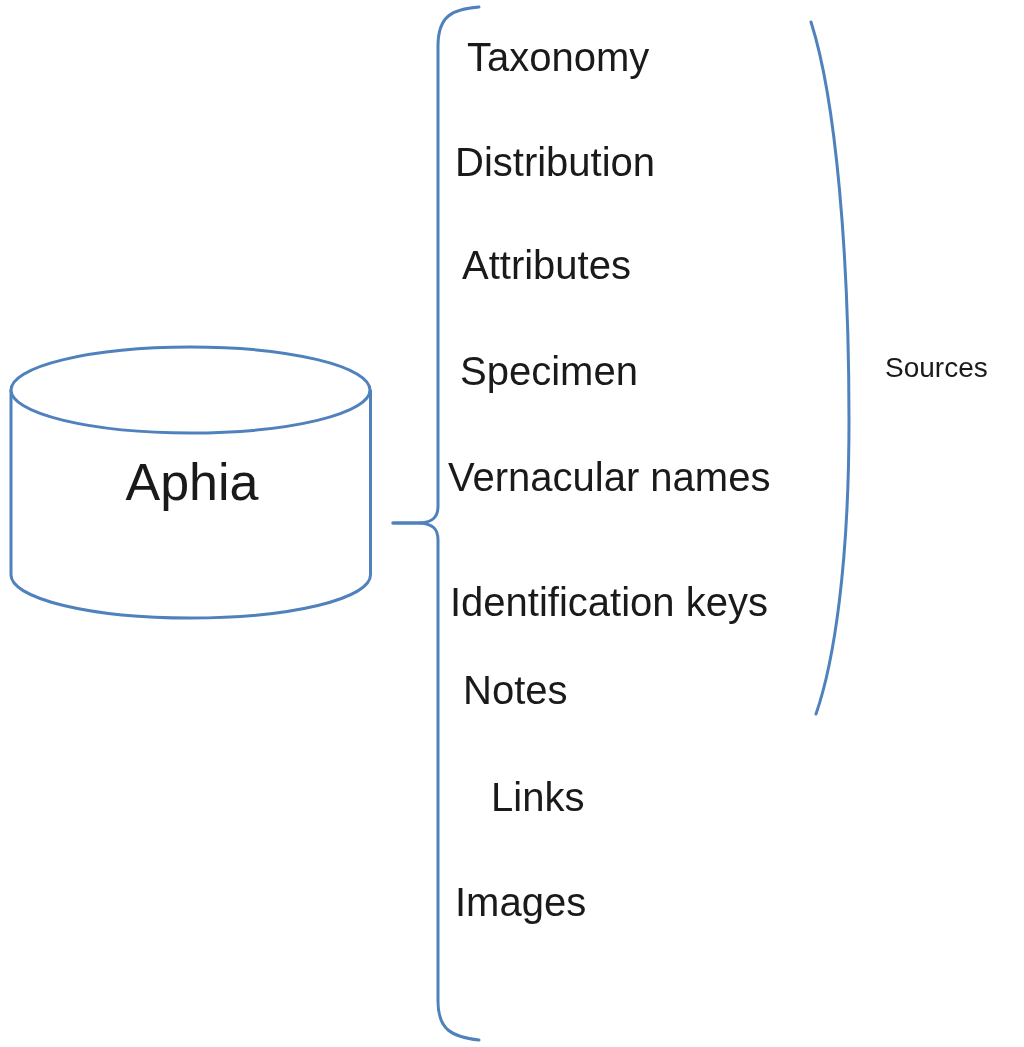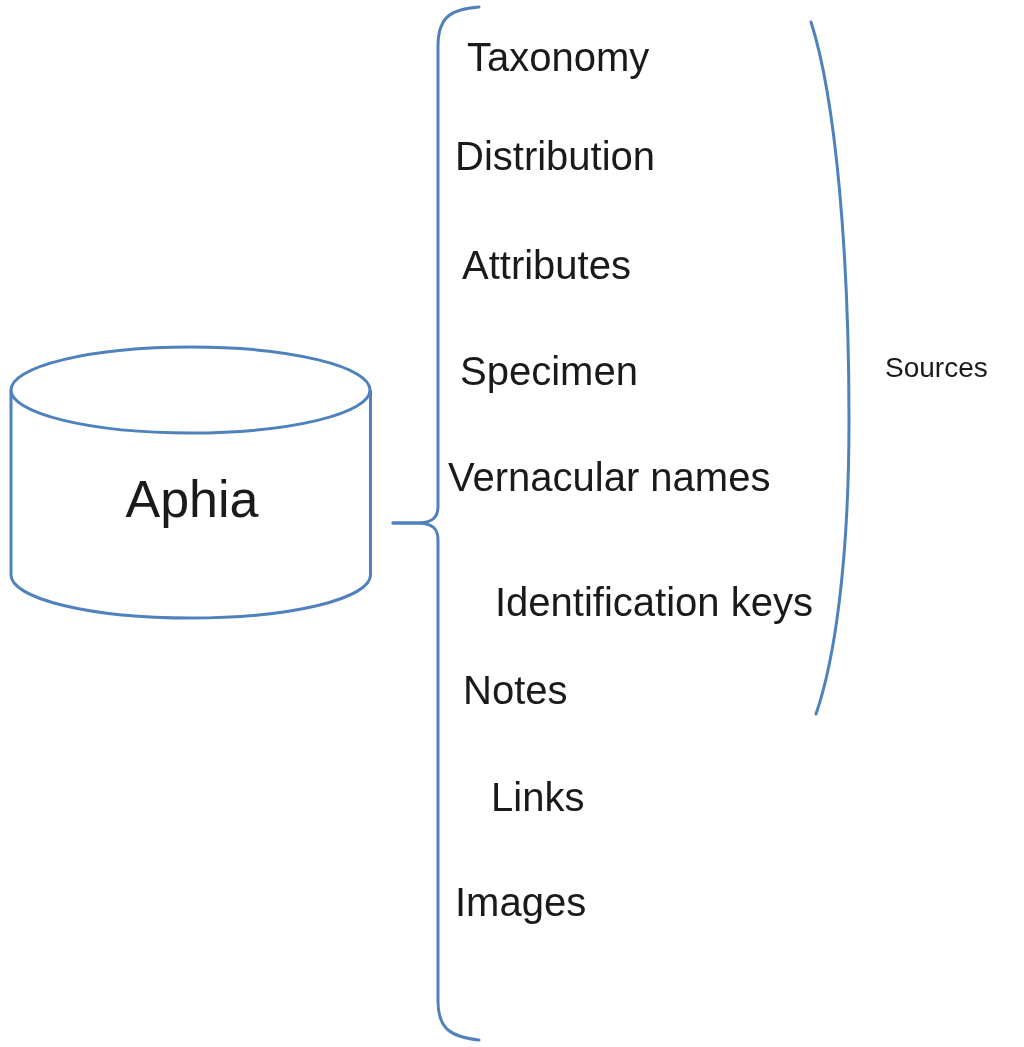--- a/index.html
+++ b/index.html
@@ -31,39 +31,39 @@
     position: absolute;
     transform: translateY(-50%);
     font-size: 40px;
     line-height: 1.1;
     white-space: nowrap;
     letter-spacing: 0px;
   }
   .db-label {
     position: absolute;
     left: 192px;
-    top: 499px;
+    top: 482px;
     transform: translate(-50%, -50%);
     font-size: 52px;
     white-space: nowrap;
   }
   .sources-label {
     position: absolute;
     left: 885px;
     top: 368px;
     transform: translateY(-50%);
     font-size: 28px;
     white-space: nowrap;
   }
   .it0 { left: 467px; top: 57px;  }
-  .it1 { left: 455px; top: 156px; }
+  .it1 { left: 455px; top: 162px; }
   .it2 { left: 462px; top: 265px; }
   .it3 { left: 460px; top: 371px; }
   .it4 { left: 448px; top: 477px; }
-  .it5 { left: 450px; top: 602px; margin-left: 45px; }
+  .it5 { left: 450px; top: 602px; }
   .it6 { left: 463px; top: 690px; }
   .it7 { left: 463px; top: 797px; margin-left: 28px; }
   .it8 { left: 455px; top: 902px; }
   .it9 { left: 452px; top: 1005px; }
 </style>
 </head>
 <body>
 
 <div class="stage">
 

